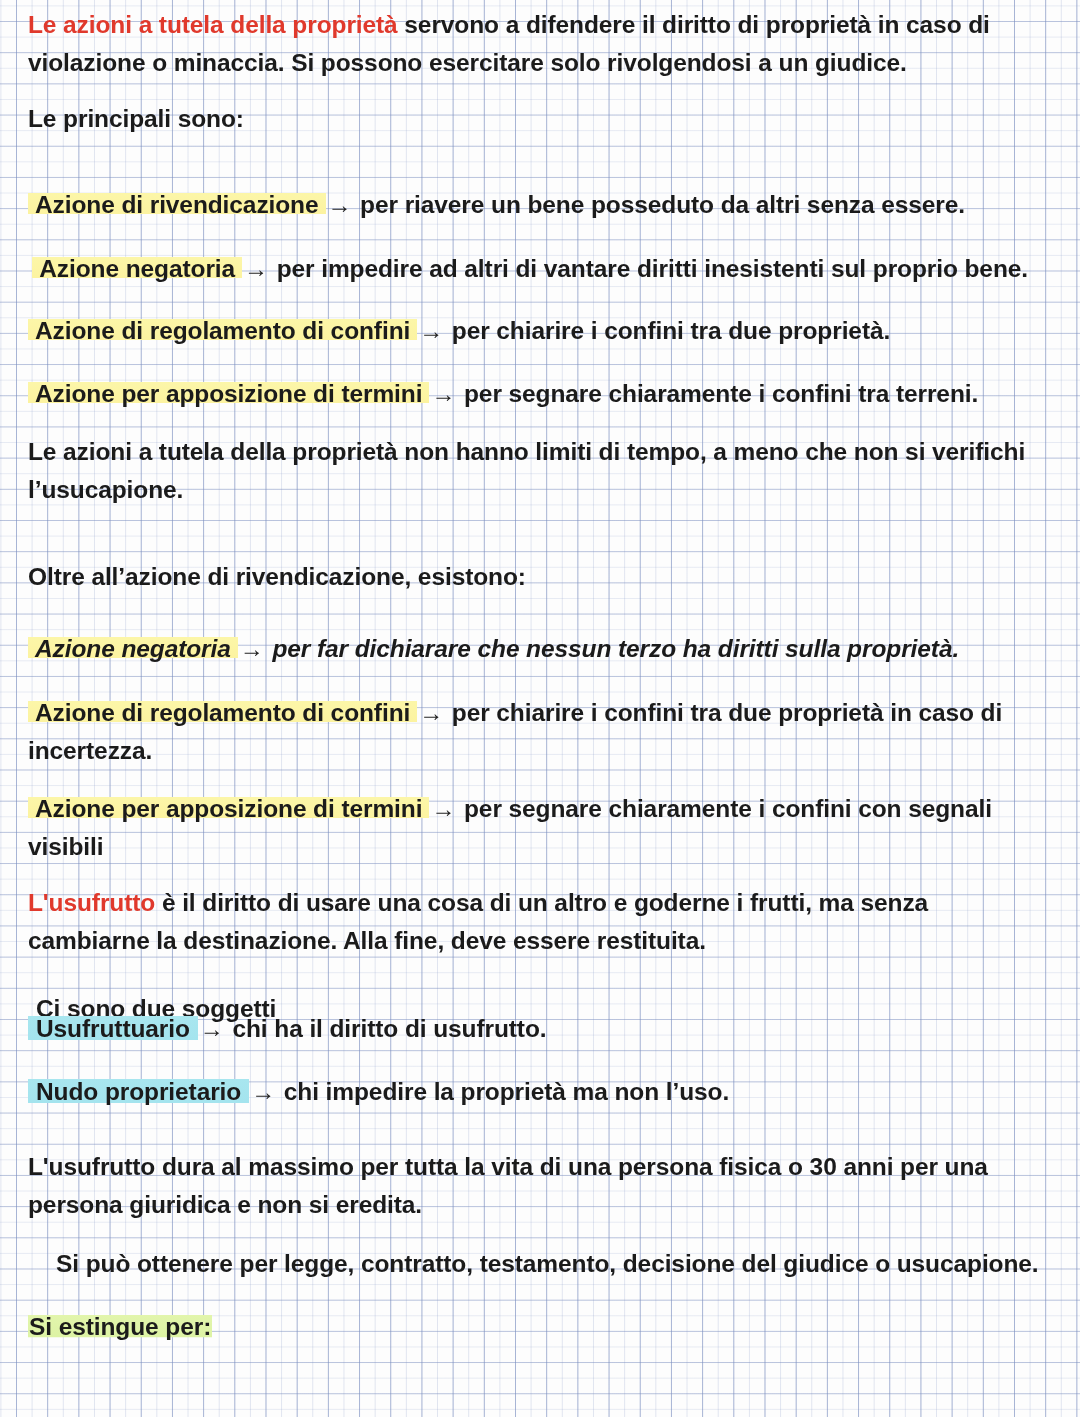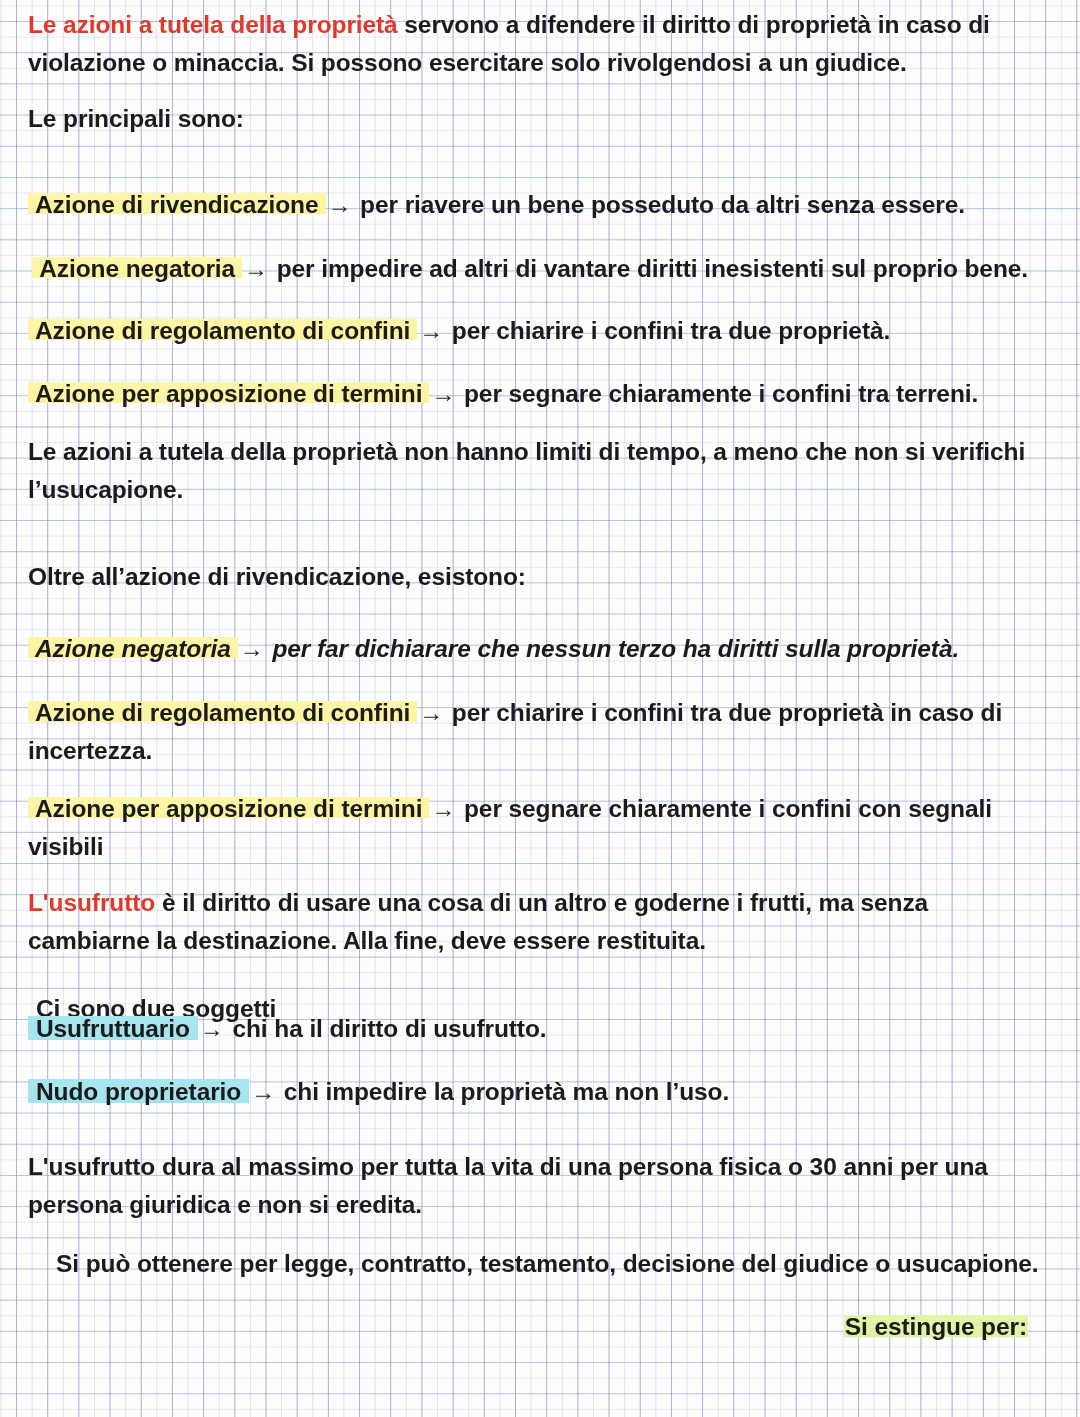--- a/index.html
+++ b/index.html
@@ -107,15 +107,15 @@
       <div class="para" style="top: 546px; margin-top: 12px;"><span>Oltre all’azione di rivendicazione, esistono:</span></div>
       <div class="para" style="top: 630px; font-style: italic;"><span class="hl-yellow">Azione negatoria</span><span class="arrow">→</span><span> per far dichiarare che nessun terzo ha diritti sulla proprietà.</span></div>
       <div class="para" style="top: 694px;"><span class="hl-yellow">Azione di regolamento di confini</span><span class="arrow">→</span><span> per chiarire i confini tra due proprietà in caso di incertezza.</span></div>
       <div class="para" style="top: 790px;"><span class="hl-yellow">Azione per apposizione di termini</span><span class="arrow">→</span><span> per segnare chiaramente i confini con segnali visibili</span></div>
       <div class="para" style="top: 884px;"><span class="red">L'usufrutto</span><span> è il diritto di usare una cosa di un altro e goderne i frutti, ma senza cambiarne la destinazione. Alla fine, deve essere restituita.</span></div>
       <div class="para" style="top: 958px; left: 36px; margin-top: 32px;"><span>Ci sono due soggetti</span></div>
       <div class="para" style="top: 1010px;"><span class="hl-cyan">Usufruttuario</span><span class="arrow">→</span><span> chi ha il diritto di usufrutto.</span></div>
       <div class="para" style="top: 1073px;"><span class="hl-cyan">Nudo proprietario</span><span class="arrow">→</span><span> chi impedire la proprietà ma non l’uso.</span></div>
       <div class="para" style="top: 1148px;"><span>L'usufrutto dura al massimo per tutta la vita di una persona fisica o 30 anni per una persona giuridica e non si eredita.</span></div>
       <div class="para" style="top: 1245px; margin-left: 28px;"><span>Si può ottenere per legge, contratto, testamento, decisione del giudice o usucapione.</span></div>
-      <div class="para" style="top: 1308px; text-align: right;"><span class="hl-green">Si estingue per:</span></div>
+      <div class="para" style="top: 1308px;"><span class="hl-green">Si estingue per:</span></div>
     </div>
 </div>
 
 </body></html>

